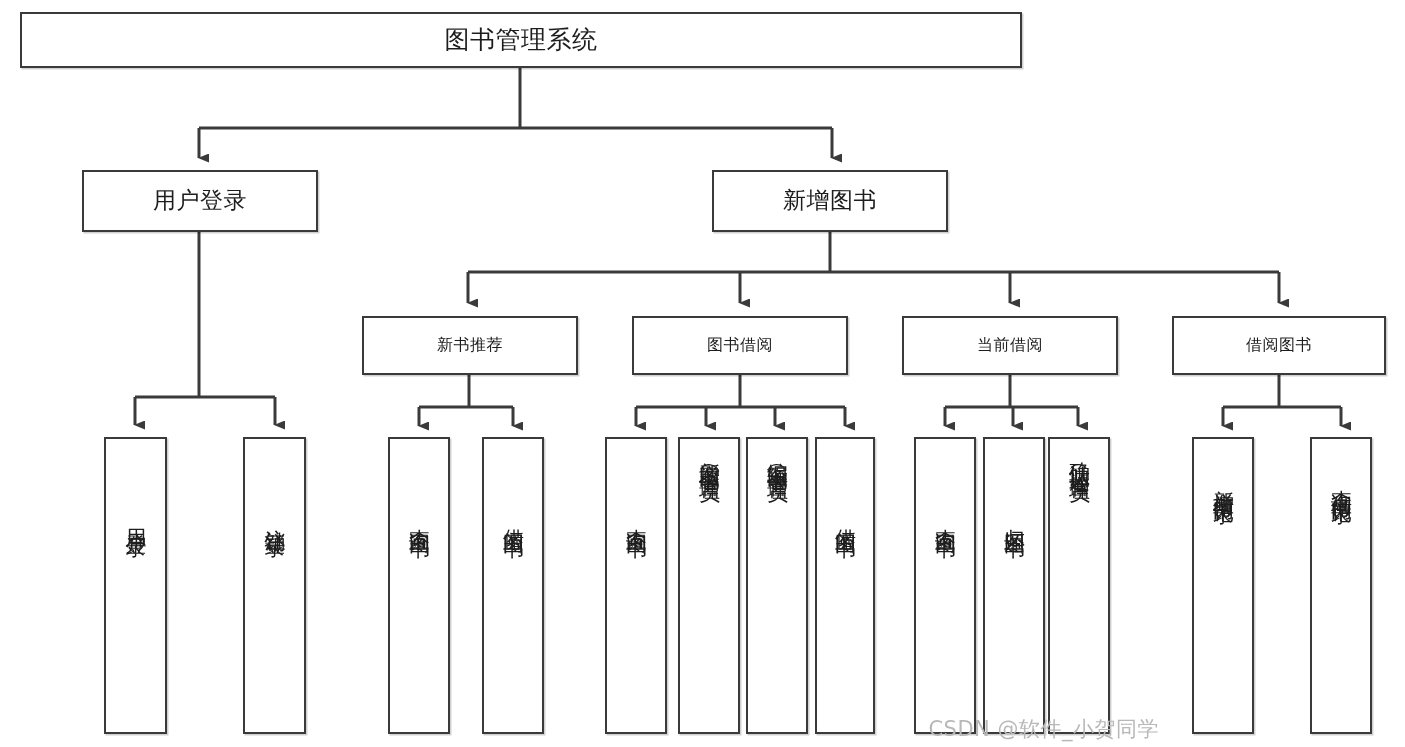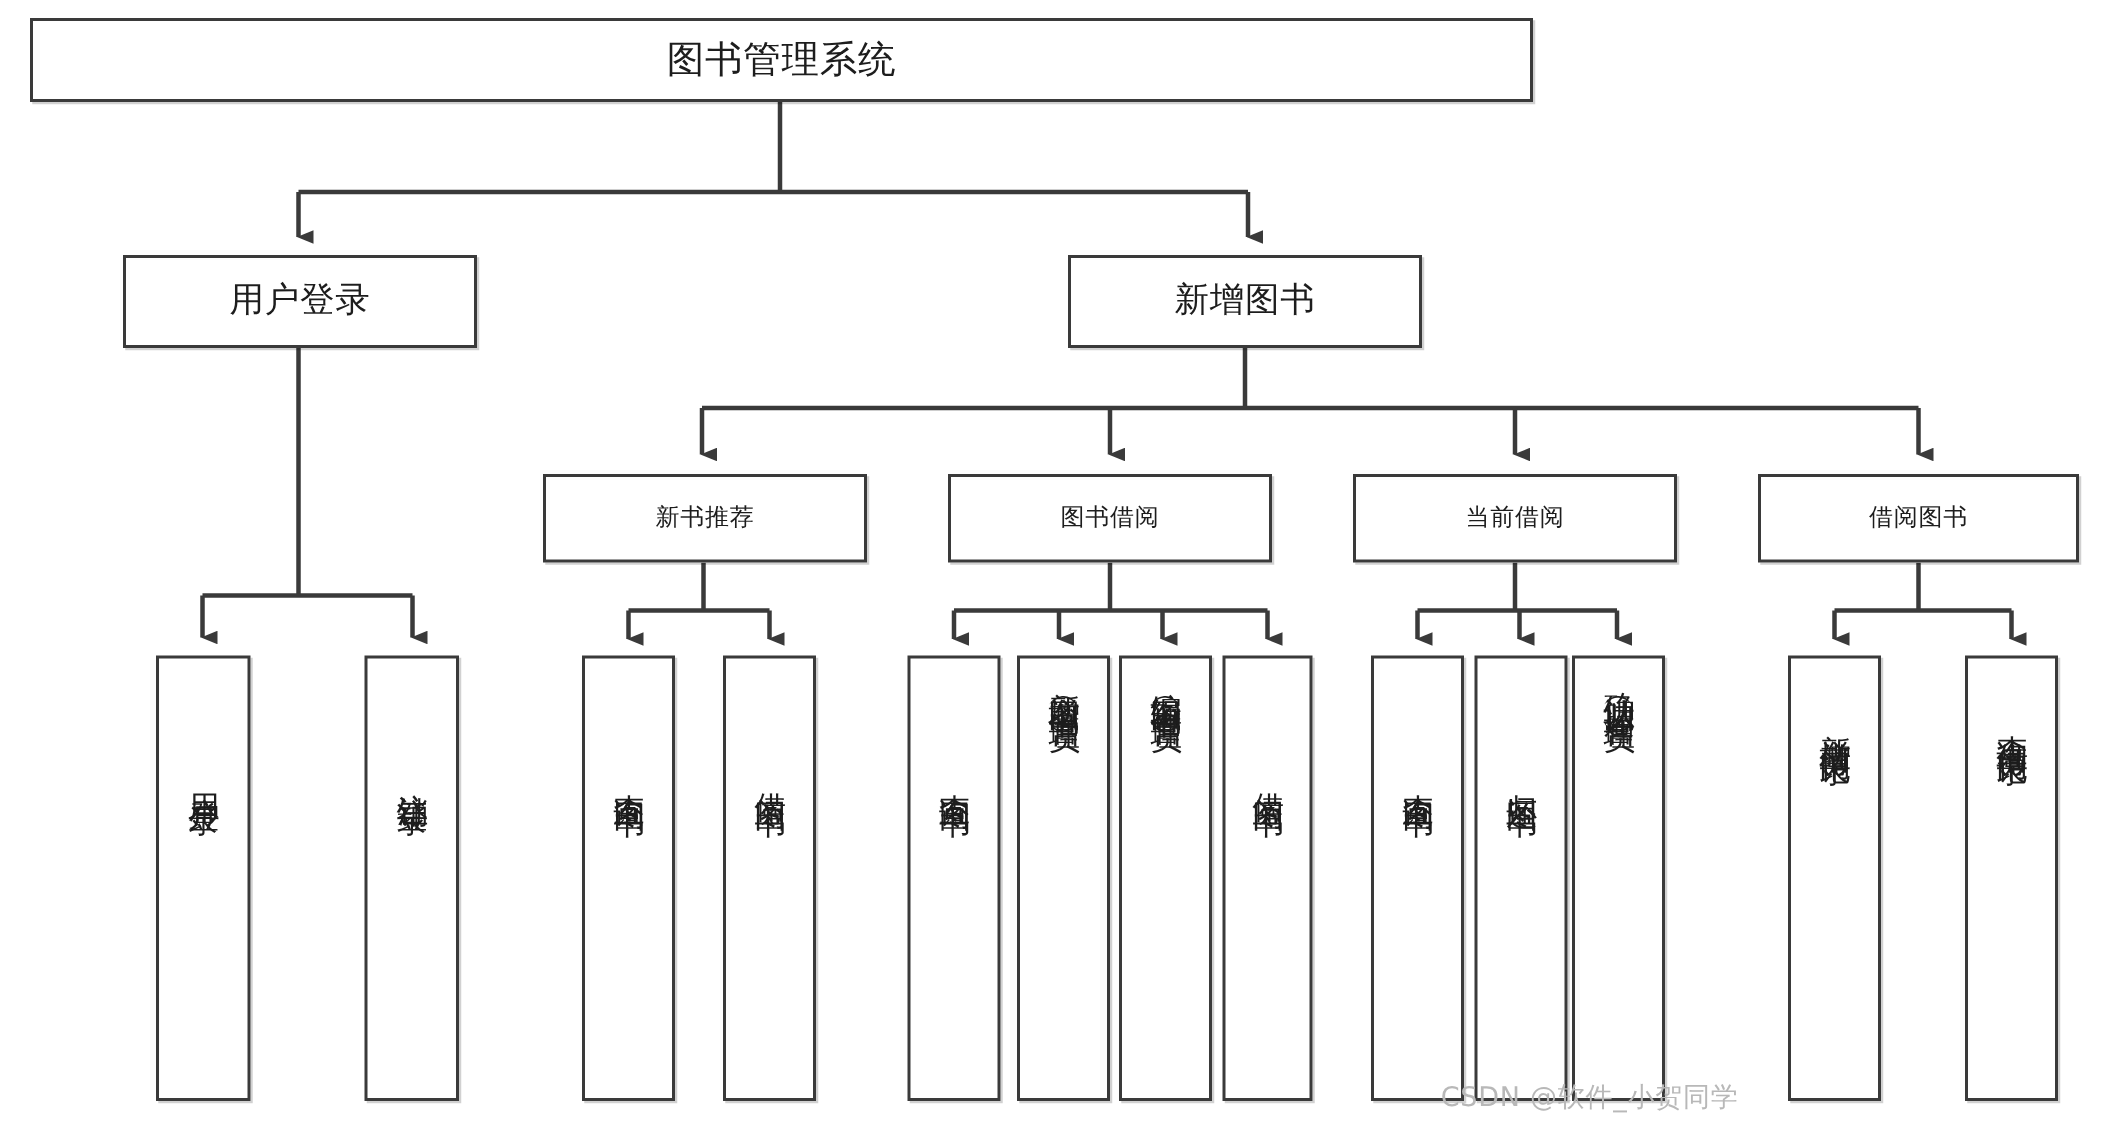--- a/index.html
+++ b/index.html
@@ -55,21 +55,21 @@
     font-size: 21px;
     writing-mode: vertical-rl;
     text-orientation: upright;
     letter-spacing: 3px;
     line-height: 1;
   }
   #watermark {
     position: absolute;
     right: 8px;
     bottom: 4px;
-    font-size: 18px;
+    font-size: 21px;
     color: #b8b8b8;
     letter-spacing: 0.5px;
     user-select: none;
     margin-left: 16px;
   }
 </style>
 </head>
 <body>
 
 <div id="diagram-root">

